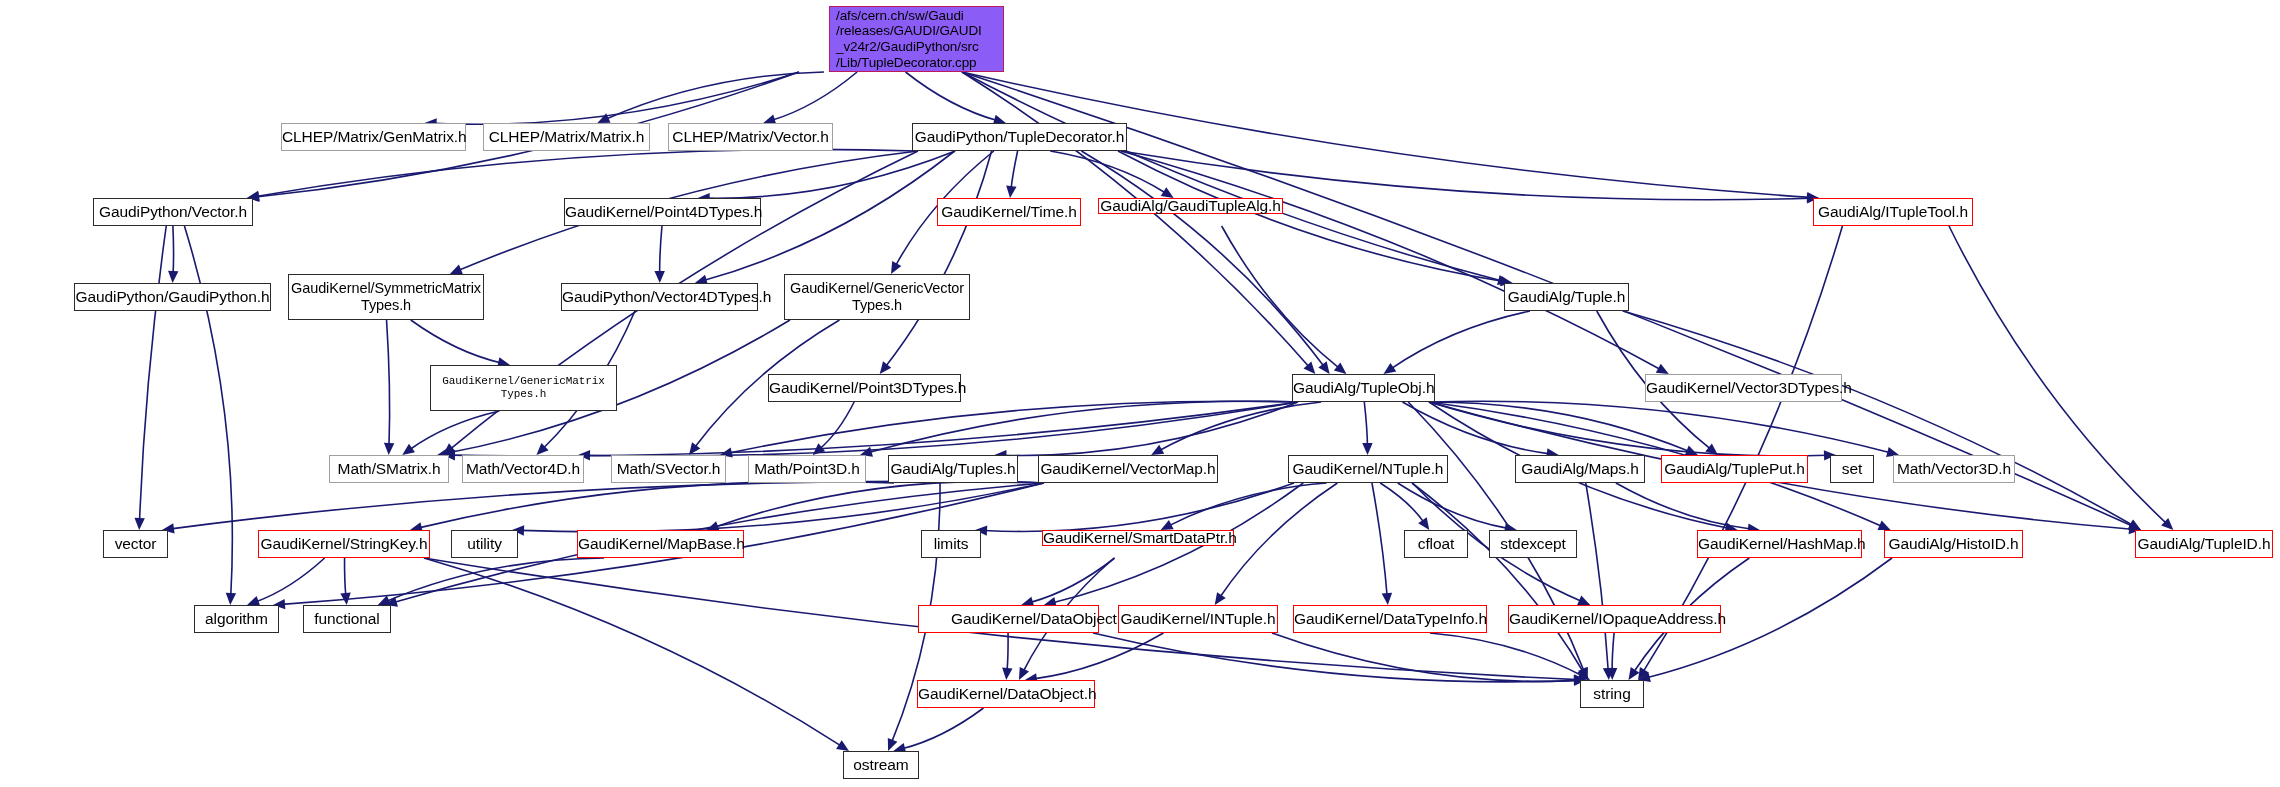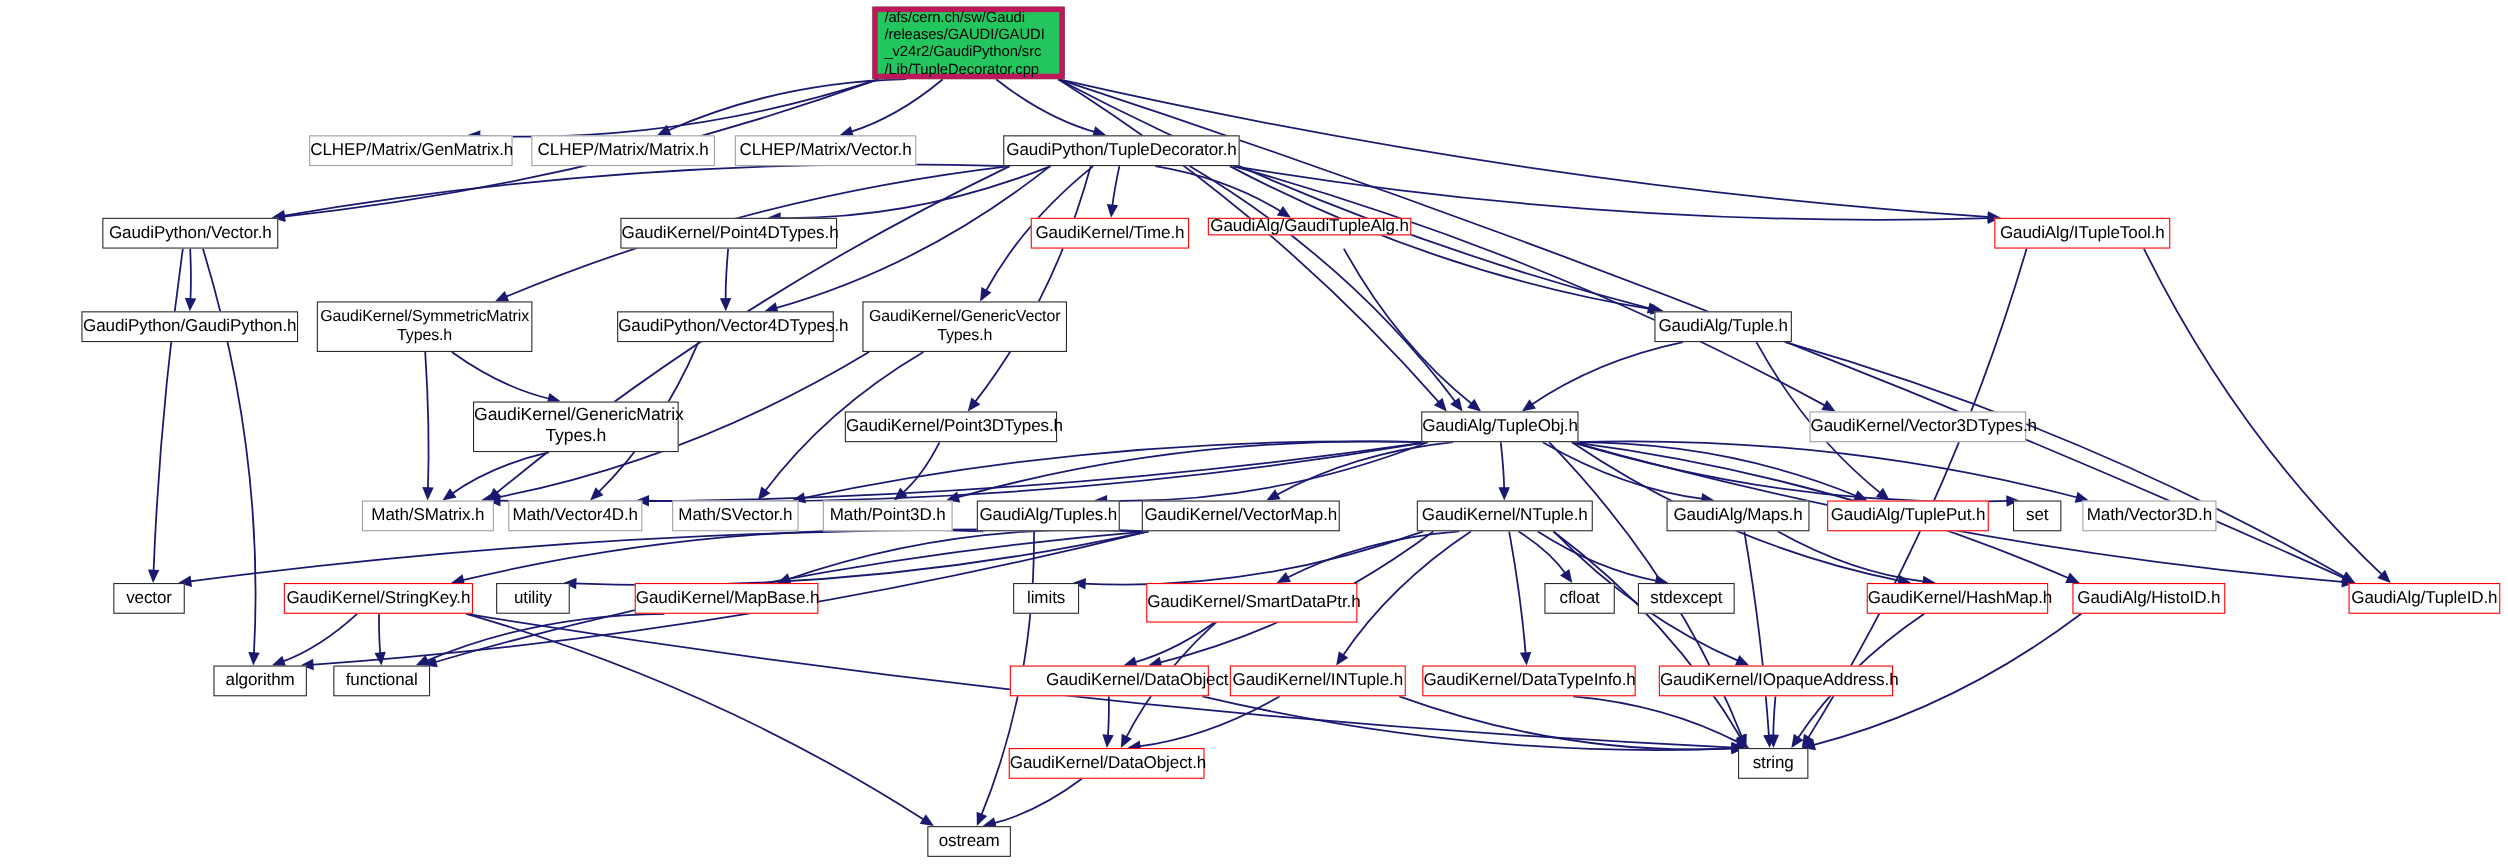--- a/index.html
+++ b/index.html
@@ -36,25 +36,26 @@
     background: #ffffff;
     border: 1px solid #808080;
     white-space: pre;
     letter-spacing: -0.1px;
     z-index: 5;
   }
   .node.b-black { border: 1px solid #2b2b2b; }
   .node.b-red   { border: 1.5px solid #ff0000; }
   .node.b-gray  { border: 1px solid #a0a0a0; }
   .node.root {
-    background: #22c55e;
-    border: 5px solid #be185d;
+    background: #8b5cf6;
+    border: 1px solid #be185d;
     text-align: left;
     justify-content: flex-start;
     padding-left: 6px;
+    margin-left: 36px;
   }
   .node span { display: block; width: 100%; }
 </style>
 </head>
 <body>
 
 <div id="graph-root">
   <svg id="edge-layer" viewBox="0 0 2280 787" preserveAspectRatio="none">
       <path d="M799,72 Q616.3685491599191,131.18894798902164 433.5518089492711,123.38389037472678" fill="none" stroke="#191970" stroke-width="1.6"></path>
       <polygon points="424.56,123 436.7708819266481,118.31658644005684 436.32727527140827,128.70712122588125" fill="#191970"></polygon>
@@ -247,42 +248,42 @@
       <div class="node b-red" style="left: 937px; top: 198px; width: 144px; height: 28px;"><span>GaudiKernel/Time.h</span></div>
       <div class="node b-red" style="left: 1098px; top: 198px; width: 185px; height: 16px;"><span>GaudiAlg/GaudiTupleAlg.h</span></div>
       <div class="node b-red" style="left: 1813px; top: 198px; width: 160px; height: 28px;"><span>GaudiAlg/ITupleTool.h</span></div>
       <div class="node b-black" style="left: 74px; top: 283px; width: 197px; height: 28px;"><span>GaudiPython/GaudiPython.h</span></div>
       <div class="node b-black" style="left: 288px; top: 274px; width: 196px; height: 46px;"><span style="font-size: 14.5px;">GaudiKernel/SymmetricMatrix
 Types.h</span></div>
       <div class="node b-black" style="left: 561px; top: 283px; width: 197px; height: 28px;"><span>GaudiPython/Vector4DTypes.h</span></div>
       <div class="node b-black" style="left: 784px; top: 274px; width: 186px; height: 46px;"><span style="font-size: 14.5px;">GaudiKernel/GenericVector
 Types.h</span></div>
       <div class="node b-black" style="left: 1504px; top: 283px; width: 125px; height: 28px;"><span>GaudiAlg/Tuple.h</span></div>
-      <div class="node b-black" style="left: 430px; top: 365px; width: 187px; height: 46px;"><span style="font-size: 16px;">GaudiKernel/GenericMatrix
+      <div class="node b-black" style="left: 430px; top: 365px; width: 187px; height: 46px;"><span style="font-size: 11px; font-family: Liberation Mono, monospace;">GaudiKernel/GenericMatrix
 Types.h</span></div>
       <div class="node b-black" style="left: 768px; top: 374px; width: 193px; height: 28px;"><span>GaudiKernel/Point3DTypes.h</span></div>
       <div class="node b-black" style="left: 1292px; top: 374px; width: 143px; height: 28px;"><span>GaudiAlg/TupleObj.h</span></div>
       <div class="node b-gray" style="left: 1645px; top: 374px; width: 197px; height: 28px;"><span>GaudiKernel/Vector3DTypes.h</span></div>
       <div class="node b-gray" style="left: 329px; top: 455px; width: 120px; height: 28px;"><span>Math/SMatrix.h</span></div>
       <div class="node b-gray" style="left: 462px; top: 455px; width: 122px; height: 28px;"><span>Math/Vector4D.h</span></div>
       <div class="node b-gray" style="left: 611px; top: 455px; width: 115px; height: 28px;"><span>Math/SVector.h</span></div>
       <div class="node b-gray" style="left: 748px; top: 455px; width: 118px; height: 28px;"><span>Math/Point3D.h</span></div>
       <div class="node b-black" style="left: 888px; top: 455px; width: 130px; height: 28px;"><span>GaudiAlg/Tuples.h</span></div>
       <div class="node b-black" style="left: 1038px; top: 455px; width: 180px; height: 28px;"><span>GaudiKernel/VectorMap.h</span></div>
       <div class="node b-black" style="left: 1288px; top: 455px; width: 160px; height: 28px;"><span>GaudiKernel/NTuple.h</span></div>
       <div class="node b-black" style="left: 1515px; top: 455px; width: 130px; height: 28px;"><span>GaudiAlg/Maps.h</span></div>
       <div class="node b-red" style="left: 1661px; top: 455px; width: 147px; height: 28px;"><span>GaudiAlg/TuplePut.h</span></div>
       <div class="node b-black" style="left: 1830px; top: 455px; width: 44px; height: 28px;"><span>set</span></div>
       <div class="node b-gray" style="left: 1893px; top: 455px; width: 122px; height: 28px;"><span>Math/Vector3D.h</span></div>
       <div class="node b-black" style="left: 103px; top: 530px; width: 65px; height: 28px;"><span>vector</span></div>
       <div class="node b-red" style="left: 258px; top: 530px; width: 172px; height: 28px;"><span>GaudiKernel/StringKey.h</span></div>
       <div class="node b-black" style="left: 451px; top: 530px; width: 67px; height: 28px;"><span>utility</span></div>
       <div class="node b-red" style="left: 577px; top: 530px; width: 167px; height: 28px;"><span>GaudiKernel/MapBase.h</span></div>
       <div class="node b-black" style="left: 921px; top: 530px; width: 60px; height: 28px;"><span>limits</span></div>
-      <div class="node b-red" style="left: 1042px; top: 530px; width: 192px; height: 36px; text-align: right;"><span>GaudiKernel/SmartDataPtr.h</span></div>
+      <div class="node b-red" style="left: 1042px; top: 530px; width: 192px; height: 16px; text-align: right;"><span>GaudiKernel/SmartDataPtr.h</span></div>
       <div class="node b-black" style="left: 1404px; top: 530px; width: 64px; height: 28px;"><span>cfloat</span></div>
       <div class="node b-black" style="left: 1489px; top: 530px; width: 88px; height: 28px;"><span>stdexcept</span></div>
       <div class="node b-red" style="left: 1697px; top: 530px; width: 165px; height: 28px;"><span>GaudiKernel/HashMap.h</span></div>
       <div class="node b-red" style="left: 1884px; top: 530px; width: 139px; height: 28px;"><span>GaudiAlg/HistoID.h</span></div>
       <div class="node b-red" style="left: 2135px; top: 530px; width: 138px; height: 28px;"><span>GaudiAlg/TupleID.h</span></div>
       <div class="node b-black" style="left: 194px; top: 605px; width: 85px; height: 28px;"><span>algorithm</span></div>
       <div class="node b-black" style="left: 303px; top: 605px; width: 88px; height: 28px;"><span>functional</span></div>
       <div class="node b-red" style="left: 918px; top: 605px; width: 181px; height: 28px; padding-left: 32px;"><span>GaudiKernel/DataObject.h</span></div>
       <div class="node b-red" style="left: 1118px; top: 605px; width: 160px; height: 28px;"><span>GaudiKernel/INTuple.h</span></div>
       <div class="node b-red" style="left: 1293px; top: 605px; width: 194px; height: 28px;"><span>GaudiKernel/DataTypeInfo.h</span></div>

